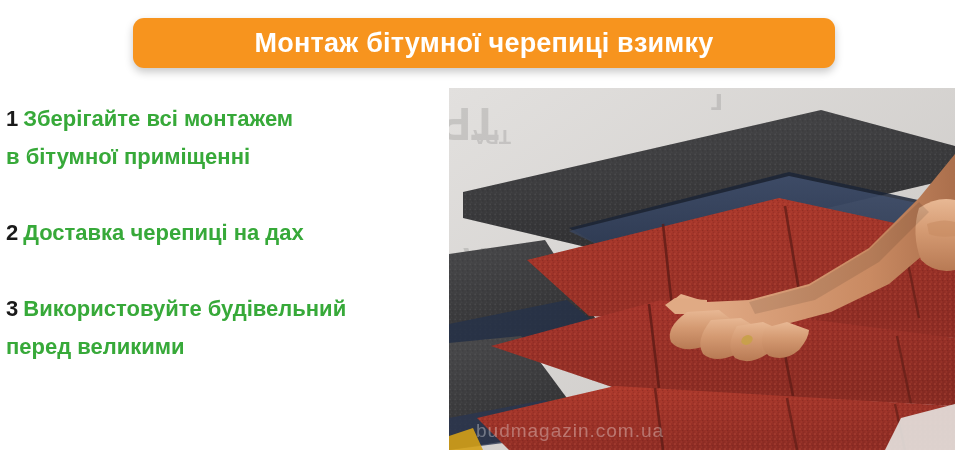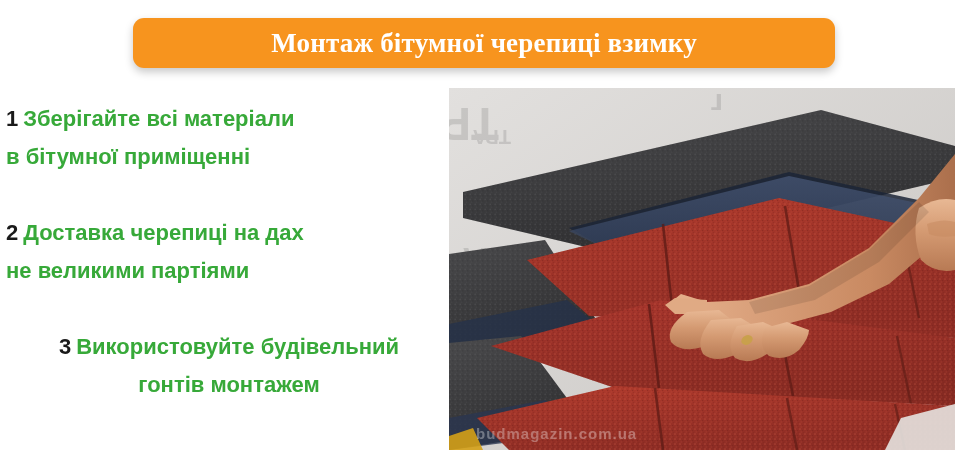--- a/index.html
+++ b/index.html
@@ -34,35 +34,34 @@
     justify-content: center;
     z-index: 5;
   }
   .title-text {
     color: #ffffff;
     font-size: 27px;
     font-weight: bold;
     letter-spacing: 0.2px;
     white-space: nowrap;
     line-height: 1;
-    font-family: Liberation Serif, serif;
   }
 
   
   .steps {
     position: absolute;
     left: 6px;
     top: 100px;
     width: 446px;
     z-index: 4;
   }
   .step {
     margin-bottom: 38px;
   }
-  .step:last-child { margin-bottom: 8px; text-align: center; }
+  .step:last-child { margin-bottom: 8px; }
   .step-line {
     font-size: 22px;
     font-weight: bold;
     line-height: 38px;
     color: #37a939;
     white-space: nowrap;
   }
   .step-num {
     color: #1a1a1a;
     font-weight: bold;
@@ -78,63 +77,60 @@
     height: 362px;
     overflow: hidden;
     z-index: 3;
     background: #d8d6d4;
   }
   .photo svg { display: block; }
   .watermark {
     position: absolute;
     left: 27px;
     bottom: 8px;
-    font-size: 15px;
-    font-weight: bold;
+    font-size: 19px;
+    font-weight: normal;
     color: rgba(255,255,255,0.33);
     letter-spacing: 1px;
     white-space: nowrap;
     pointer-events: none;
   }
 </style>
 </head>
 <body>
 
 <div class="infographic">
 
   <div class="title-banner">
     <span class="title-text">Монтаж бітумної черепиці взимку</span>
   </div>
 
   <div class="steps">
 
     <div class="step">
       <div class="step-line">
-        <span class="step-num">1</span><span>Зберігайте всі матеріали</span>
+        <span class="step-num">1</span><span>Зберігайте всі монтажем</span>
       </div>
       <div class="step-line">
         <span>в бітумної приміщенні</span>
       </div>
     </div>
 
     <div class="step">
       <div class="step-line">
         <span class="step-num">2</span><span>Доставка черепиці на дах</span>
       </div>
-      <div class="step-line">
-        <span>не великими партіями</span>
-      </div>
     </div>
 
     <div class="step">
       <div class="step-line">
         <span class="step-num">3</span><span>Використовуйте будівельний</span>
       </div>
       <div class="step-line">
-        <span>гонтів монтажем</span>
+        <span>перед великими</span>
       </div>
     </div>
 
   </div>
 
   <div class="photo">
     <svg width="506" height="362" viewBox="0 0 506 362">
       <defs>
         <linearGradient id="gUnder" x1="0" y1="0" x2="1" y2="1">
           <stop offset="0%" stop-color="#e2e0de"></stop>

